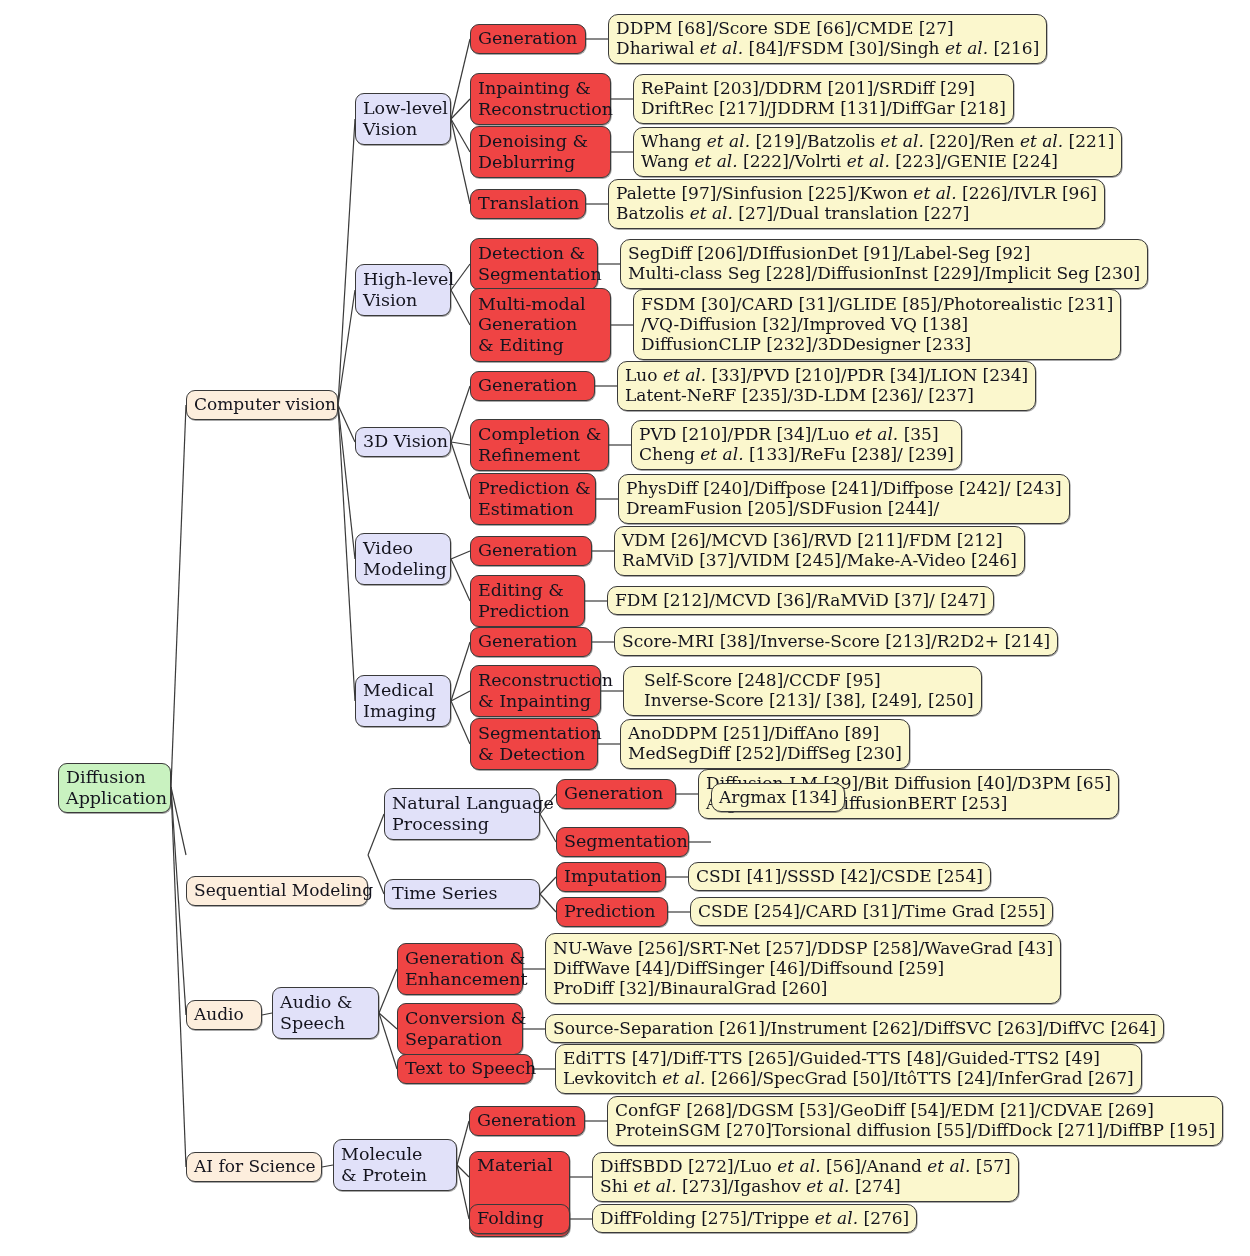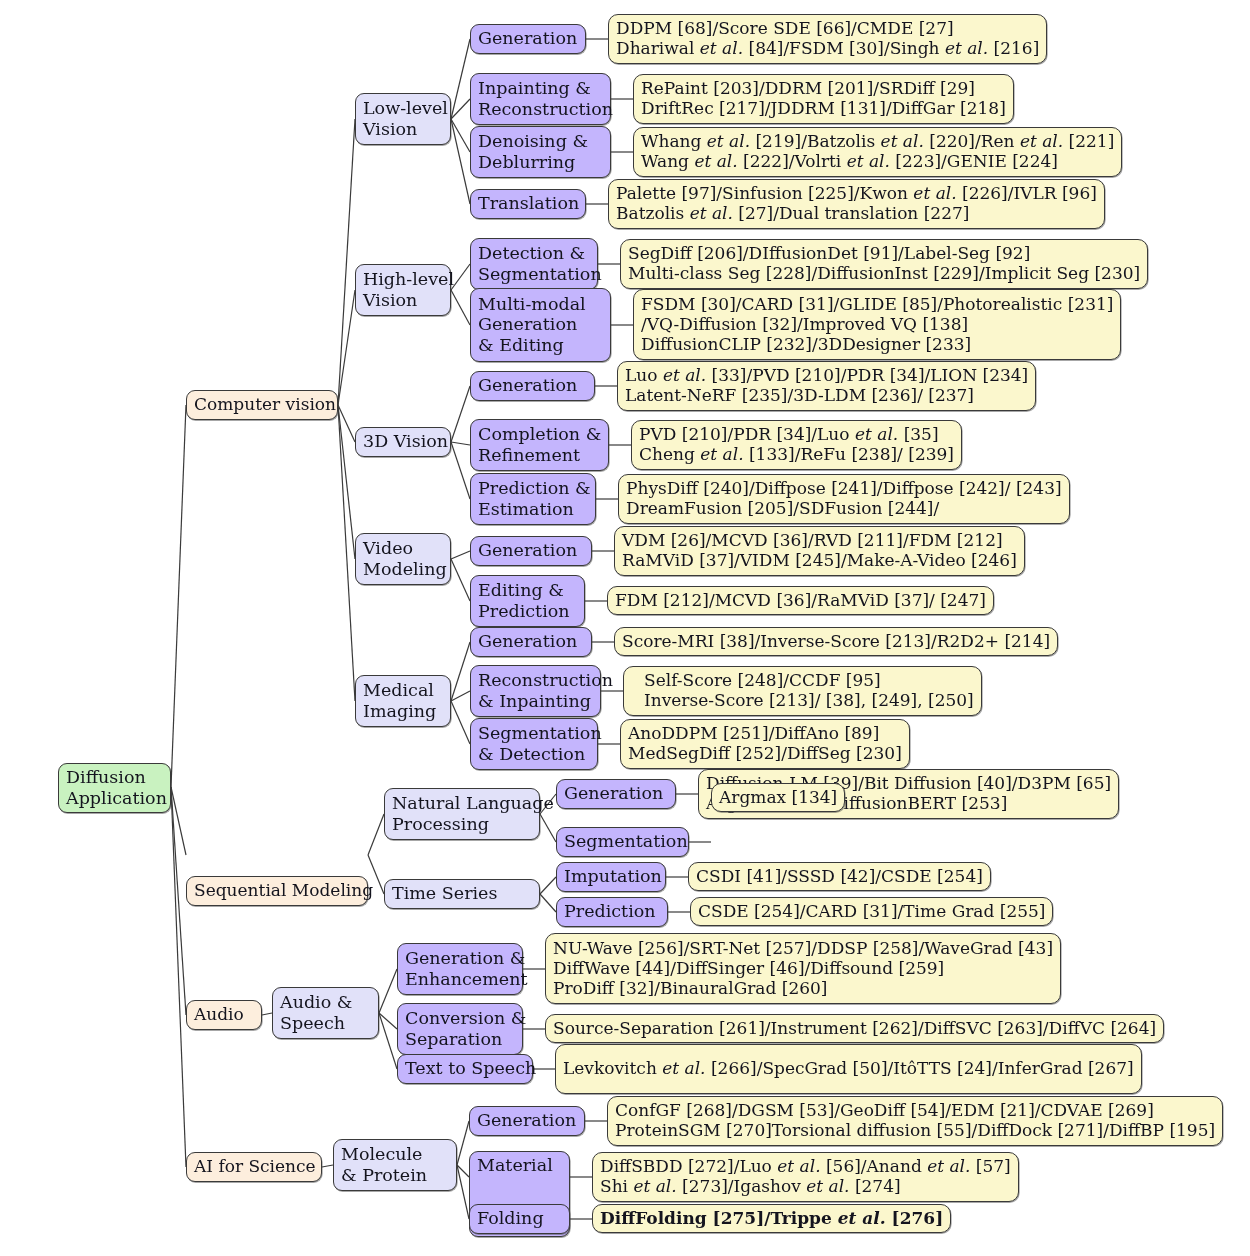--- a/index.html
+++ b/index.html
@@ -18,21 +18,21 @@
     justify-content:center;
     padding:3px 7px 4px 7px;
     white-space:pre;
     z-index:3;
     box-shadow:0.7px 0.9px 0 rgba(60,60,60,0.45);
   }
   .node .ln{display:block;}
   .root{background:#c9f2c0;font-size:17.5px;}
   .lvl1{background:#fdeedd;font-size:17px;}
   .lvl2{background:#e1e1f9;font-size:17.5px;}
-  .lvl3{background:#c4b5fd;font-size:17.5px;}
+  .lvl3{background:#ef4444;font-size:17.5px;}
   .leaf{background:#fbf7cd;font-size:17px;border-radius:10px;}
   .it{font-style:italic;}
 </style>
 </head>
 <body>
 
 <div id="canvas">
   <svg id="wires" viewBox="0 0 1250 1256">
       <path d="M171,787 L186,405" stroke="#3a3a3a" stroke-width="1.2" fill="none"></path>
       <path d="M338,405 L355,119" stroke="#3a3a3a" stroke-width="1.2" fill="none"></path>
@@ -143,23 +143,23 @@
       <div class="node leaf" style="left: 688px; top: 862px; width: auto; min-height: 29px; white-space: pre;"><span class="ln">CSDI [41]/SSSD [42]/CSDE [254]</span></div>
       <div class="node lvl3" style="left: 556px; top: 897px; width: 112px; min-height: 30px;"><span class="ln">Prediction</span></div>
       <div class="node leaf" style="left: 690px; top: 897px; width: auto; min-height: 29px; white-space: pre;"><span class="ln">CSDE [254]/CARD [31]/Time Grad [255]</span></div>
       <div class="node lvl1" style="left: 186px; top: 1000px; width: 76px; min-height: 30px;"><span class="ln">Audio</span></div>
       <div class="node lvl2" style="left: 272px; top: 987px; width: 107px; min-height: 52px;"><span class="ln">Audio &amp;</span><span class="ln">Speech</span></div>
       <div class="node lvl3" style="left: 397px; top: 943px; width: 126px; min-height: 52px;"><span class="ln">Generation &amp;</span><span class="ln">Enhancement</span></div>
       <div class="node leaf" style="left: 545px; top: 933px; width: auto; min-height: 71px; white-space: pre;"><span class="ln">NU-Wave [256]/SRT-Net [257]/DDSP [258]/WaveGrad [43]</span><span class="ln">DiffWave [44]/DiffSinger [46]/Diffsound [259]</span><span class="ln">ProDiff [32]/BinauralGrad [260]</span></div>
       <div class="node lvl3" style="left: 397px; top: 1003px; width: 126px; min-height: 52px;"><span class="ln">Conversion &amp;</span><span class="ln">Separation</span></div>
       <div class="node leaf" style="left: 545px; top: 1014px; width: auto; min-height: 29px; white-space: pre;"><span class="ln">Source-Separation [261]/Instrument [262]/DiffSVC [263]/DiffVC [264]</span></div>
       <div class="node lvl3" style="left: 397px; top: 1054px; width: 136px; min-height: 30px;"><span class="ln">Text to Speech</span></div>
-      <div class="node leaf" style="left: 555px; top: 1043.5px; width: auto; min-height: 50px; white-space: pre;"><span class="ln">Levkovitch <span class="it">et al.</span> [266]/SpecGrad [50]/ItôTTS [24]/InferGrad [267]</span></div>
+      <div class="node leaf" style="left: 555px; top: 1043.5px; width: auto; min-height: 50px; white-space: pre;"><span class="ln">EdiTTS [47]/Diff-TTS [265]/Guided-TTS [48]/Guided-TTS2 [49]</span><span class="ln">Levkovitch <span class="it">et al.</span> [266]/SpecGrad [50]/ItôTTS [24]/InferGrad [267]</span></div>
       <div class="node lvl1" style="left: 186px; top: 1152px; width: 136px; min-height: 30px;"><span class="ln">AI for Science</span></div>
       <div class="node lvl2" style="left: 333px; top: 1139px; width: 124px; min-height: 52px;"><span class="ln">Molecule</span><span class="ln">&amp; Protein</span></div>
       <div class="node lvl3" style="left: 469px; top: 1106px; width: 116px; min-height: 30px;"><span class="ln">Generation</span></div>
       <div class="node leaf" style="left: 607px; top: 1095.5px; width: auto; min-height: 50px; white-space: pre;"><span class="ln">ConfGF [268]/DGSM [53]/GeoDiff [54]/EDM [21]/CDVAE [269]</span><span class="ln">ProteinSGM [270]Torsional diffusion [55]/DiffDock [271]/DiffBP [195]</span></div>
       <div class="node lvl3" style="left: 469px; top: 1151px; width: 101px; min-height: 52px; gap: 36px;"><span class="ln">Material</span><span class="ln">Design</span></div>
       <div class="node leaf" style="left: 592px; top: 1151.5px; width: auto; min-height: 50px; white-space: pre;"><span class="ln">DiffSBDD [272]/Luo <span class="it">et al.</span> [56]/Anand <span class="it">et al.</span> [57]</span><span class="ln">Shi <span class="it">et al.</span> [273]/Igashov <span class="it">et al.</span> [274]</span></div>
       <div class="node lvl3" style="left: 469px; top: 1204px; width: 101px; min-height: 30px;"><span class="ln">Folding</span></div>
-      <div class="node leaf" style="left: 592px; top: 1204px; width: auto; min-height: 29px; white-space: pre; font-weight: bold;"><span class="ln">DiffFolding [275]/Trippe <span class="it">et al.</span> [276]</span></div>
+      <div class="node leaf" style="left: 592px; top: 1204px; width: auto; min-height: 29px; white-space: pre;"><span class="ln">DiffFolding [275]/Trippe <span class="it">et al.</span> [276]</span></div>
     </div>
 </div>
 
 </body></html>

